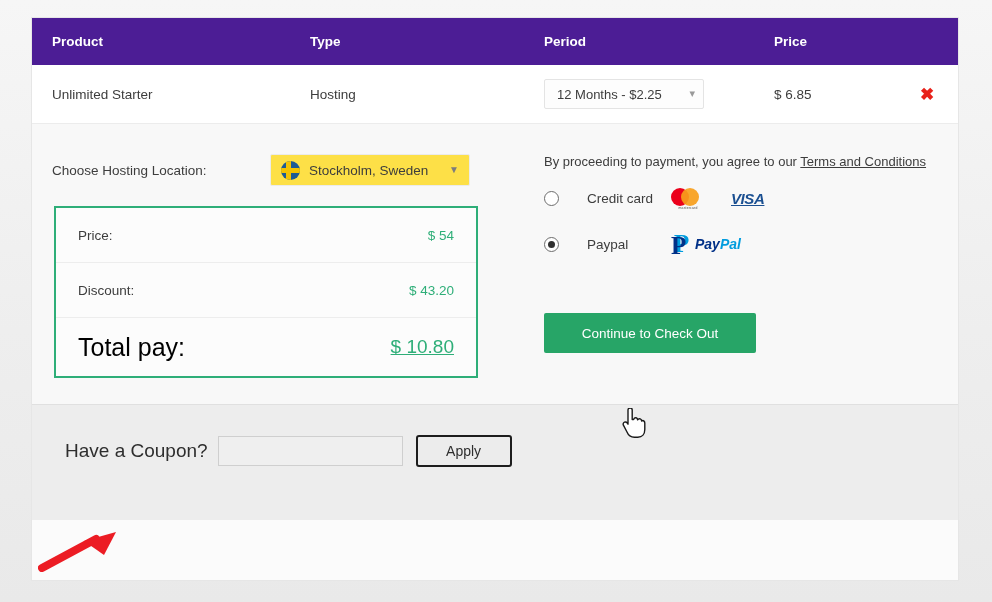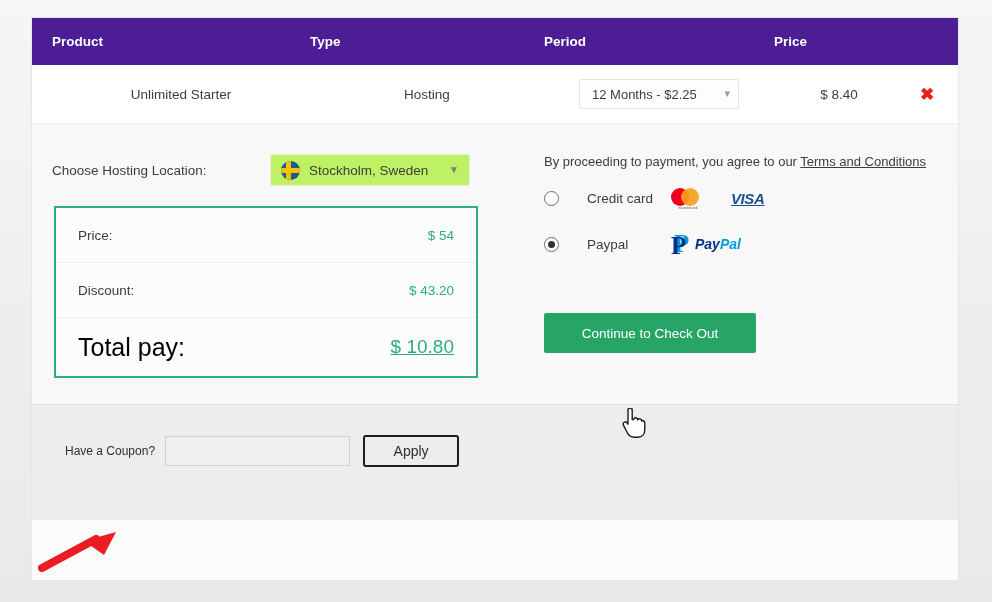--- a/index.html
+++ b/index.html
@@ -53,21 +53,20 @@
   .col-remove  { width: 74px; }
 
   .cart-table tbody td {
     background: #ffffff;
     border-bottom: 1px solid #ececec;
     font-size: 13.5px;
     color: #3d3d3d;
     padding: 0;
     height: 58px;
     vertical-align: middle;
-    text-align: center;
   }
   .cart-table tbody td.cell-product { padding-left: 20px; }
   .cart-table tbody td.cell-remove  { text-align: left; }
 
   .period-select {
     display: inline-flex;
     align-items: center;
     justify-content: space-between;
     width: 160px;
     height: 30px;
@@ -116,21 +115,21 @@
   .loc-label {
     font-size: 13.5px;
     color: #3d3d3d;
     width: 218px;
   }
   .loc-select {
     display: flex;
     align-items: center;
     width: 200px;
     height: 32px;
-    background: #bef264;
+    background: #fde047;
     border: 1px solid #ebebeb;
     border-radius: 2px;
     padding: 0 10px;
     box-sizing: border-box;
     cursor: pointer;
   }
   .flag {
     width: 19px;
     height: 19px;
     border-radius: 50%;
@@ -316,21 +315,21 @@
     background: #ededed;
     border-top: 1px solid #e0e0e0;
     height: 115px;
   }
   .coupon-row {
     display: flex;
     align-items: center;
     padding: 30px 0 0 33px;
   }
   .coupon-label {
-    font-size: 12px;
+    font-size: 19px;
     color: #2e2e2e;
     margin-right: 10px;
   }
   .coupon-input {
     width: 185px;
     height: 30px;
     background: #efefef;
     border: 1px solid #cfcfcf;
     box-sizing: border-box;
     font-family: "Liberation Sans", sans-serif;
@@ -384,21 +383,21 @@
     <tbody>
       <tr>
         <td class="cell-product">Unlimited Starter</td>
         <td>Hosting</td>
         <td>
           <span class="period-select">
             <span>12 Months - $2.25</span>
             <span class="chev">▾</span>
           </span>
         </td>
-        <td>$ 8.40</td>
+        <td>$ 6.85</td>
         <td class="cell-remove">
           <span class="remove-x">✖</span>
         </td>
       </tr>
     </tbody>
   </table>
 
   <div class="mid">
 
     <div class="mid-left">

